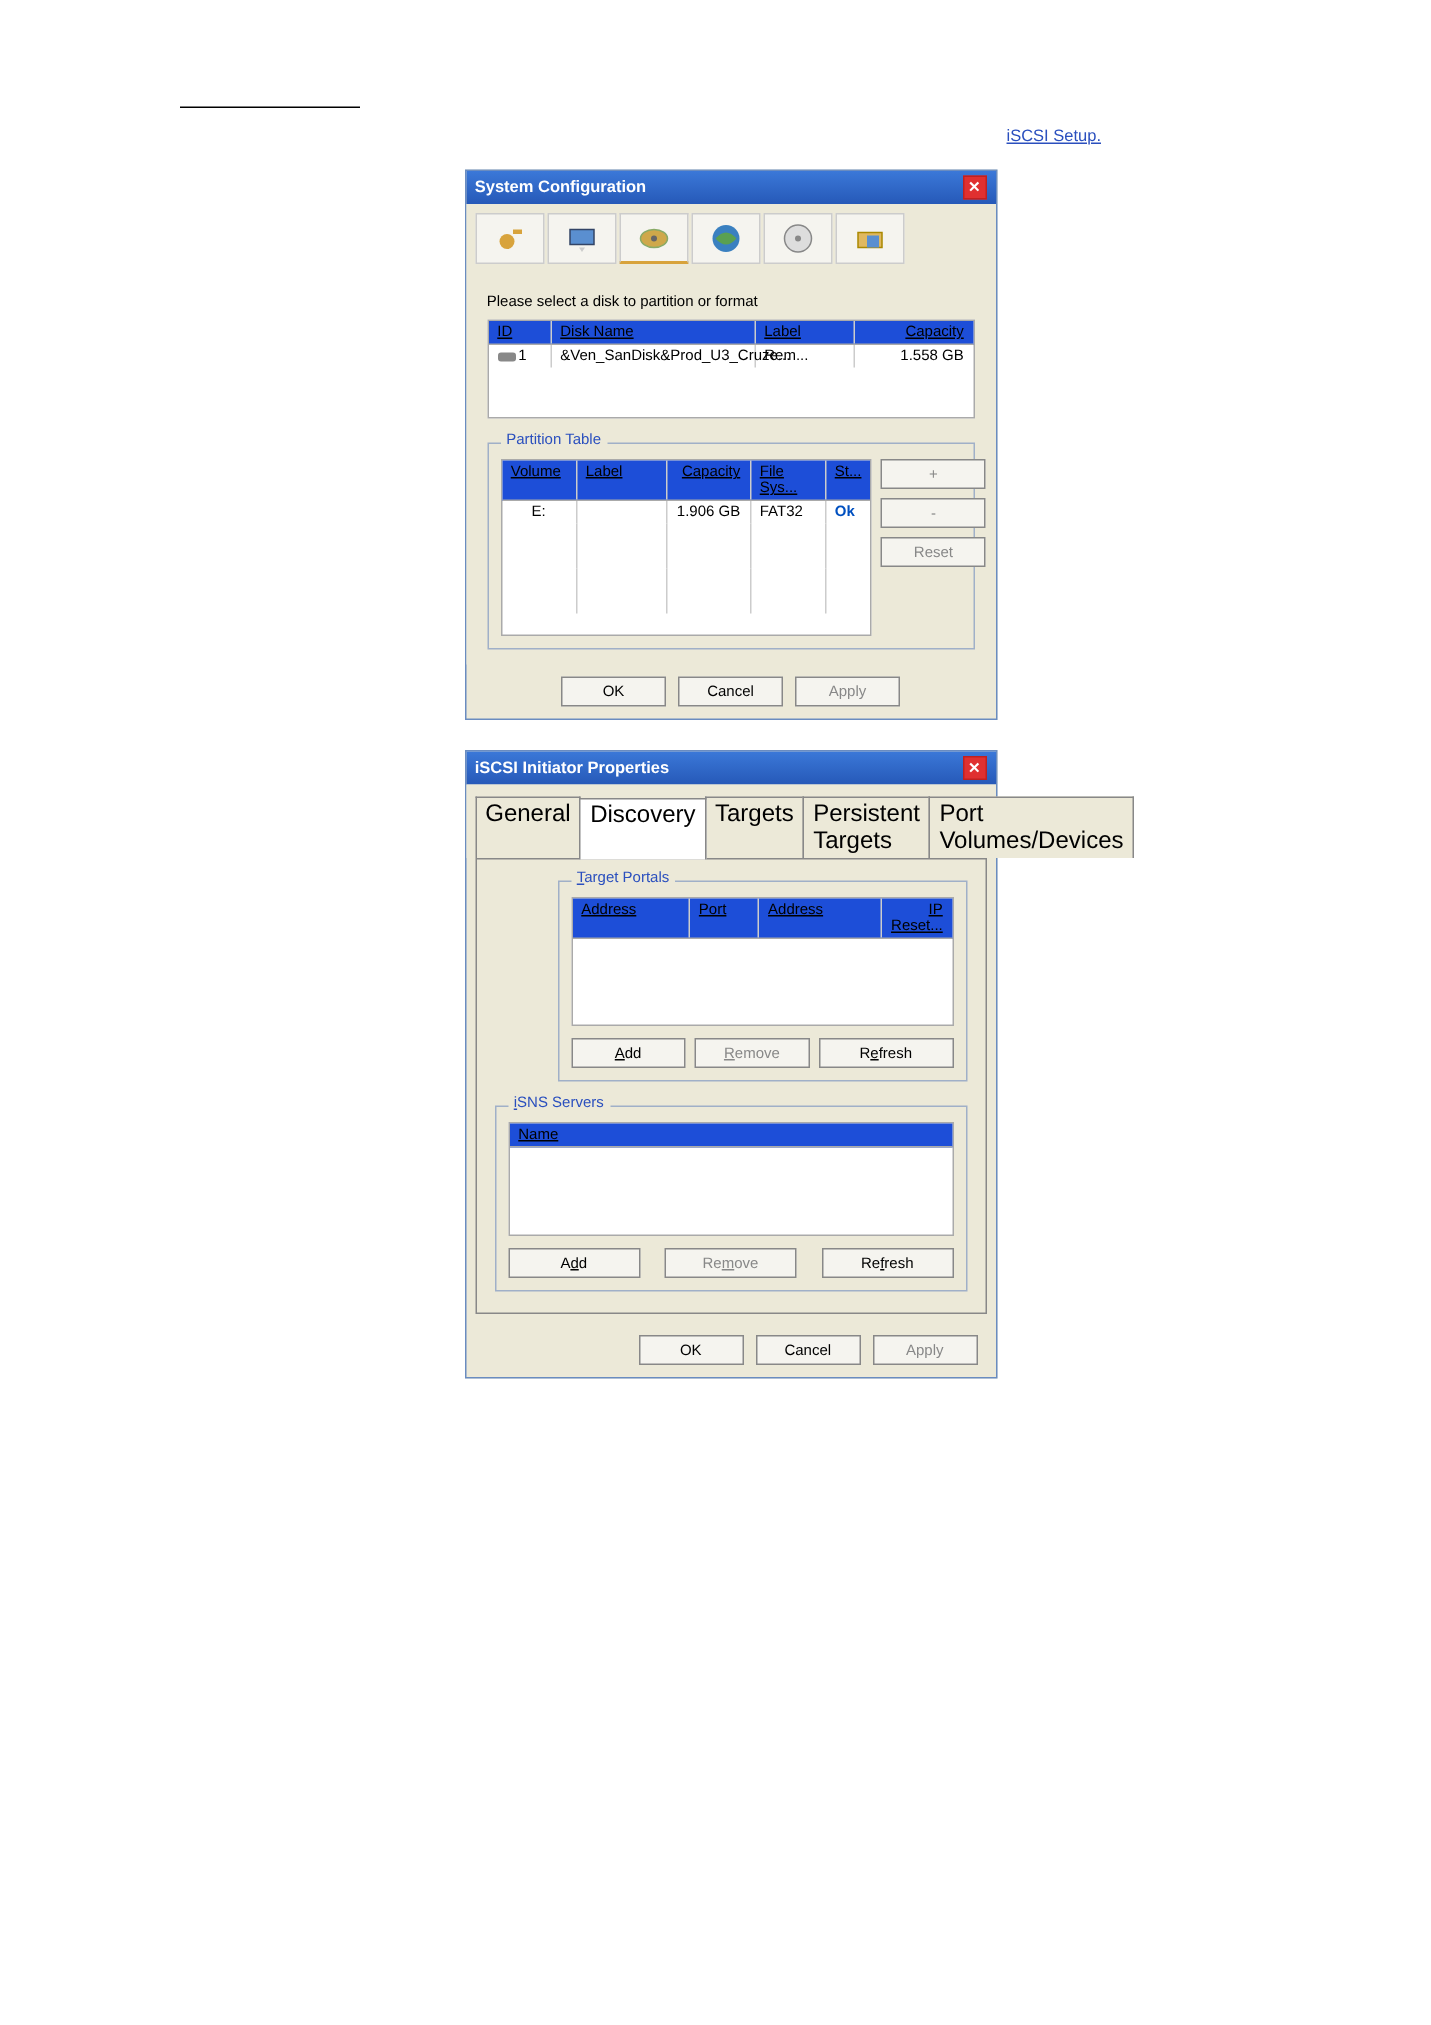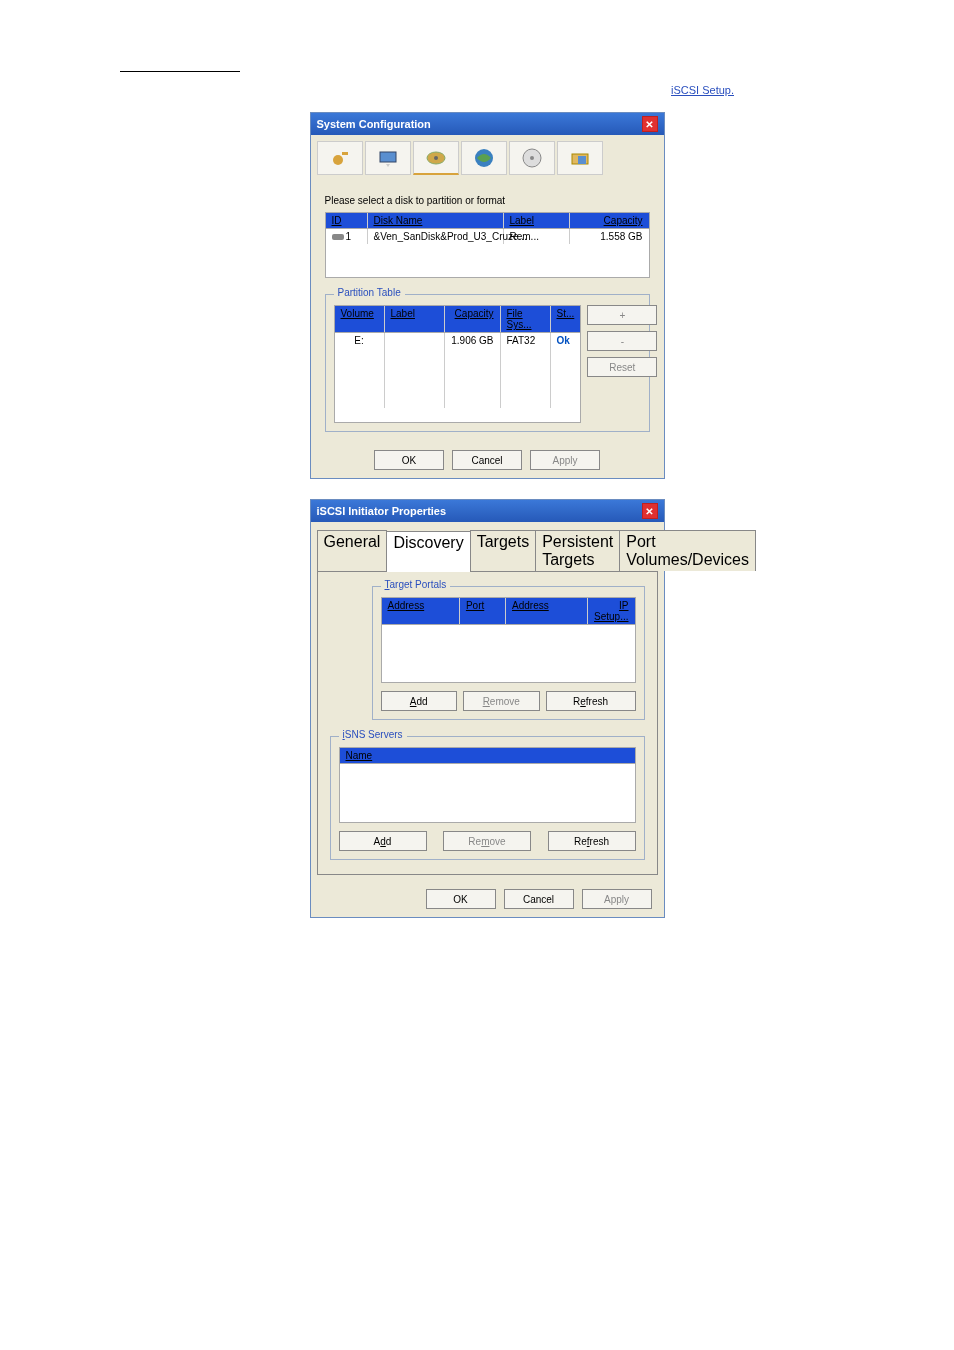--- a/index.html
+++ b/index.html
@@ -193,21 +193,21 @@
 
     <div class="tab-body">
 
       <div class="group" style="margin-top:4px;margin-left:42px;">
         <span class="legend"><span class="underline-word">T</span>arget Portals</span>
         <div class="grid" style="height:86px;">
           <div class="grid-head">
             <div style="width:86px;">Address</div>
             <div style="width:50px;">Port</div>
             <div style="width:90px;">Address</div>
-            <div style="flex:1;text-align:right;">IP Setup...</div>
+            <div style="flex:1;text-align:right;">IP Reset...</div>
           </div>
         </div>
         <div class="row-flex" style="justify-content:space-between;margin-top:8px;">
           <button class="btn" style="width:88px;"><span class="underline-word">A</span>dd</button>
           <button class="btn disabled" style="width:88px;"><span class="underline-word">R</span>emove</button>
           <button class="btn" style="width:104px;">R<span class="underline-word">e</span>fresh</button>
         </div>
       </div>
 
       <div class="group">

